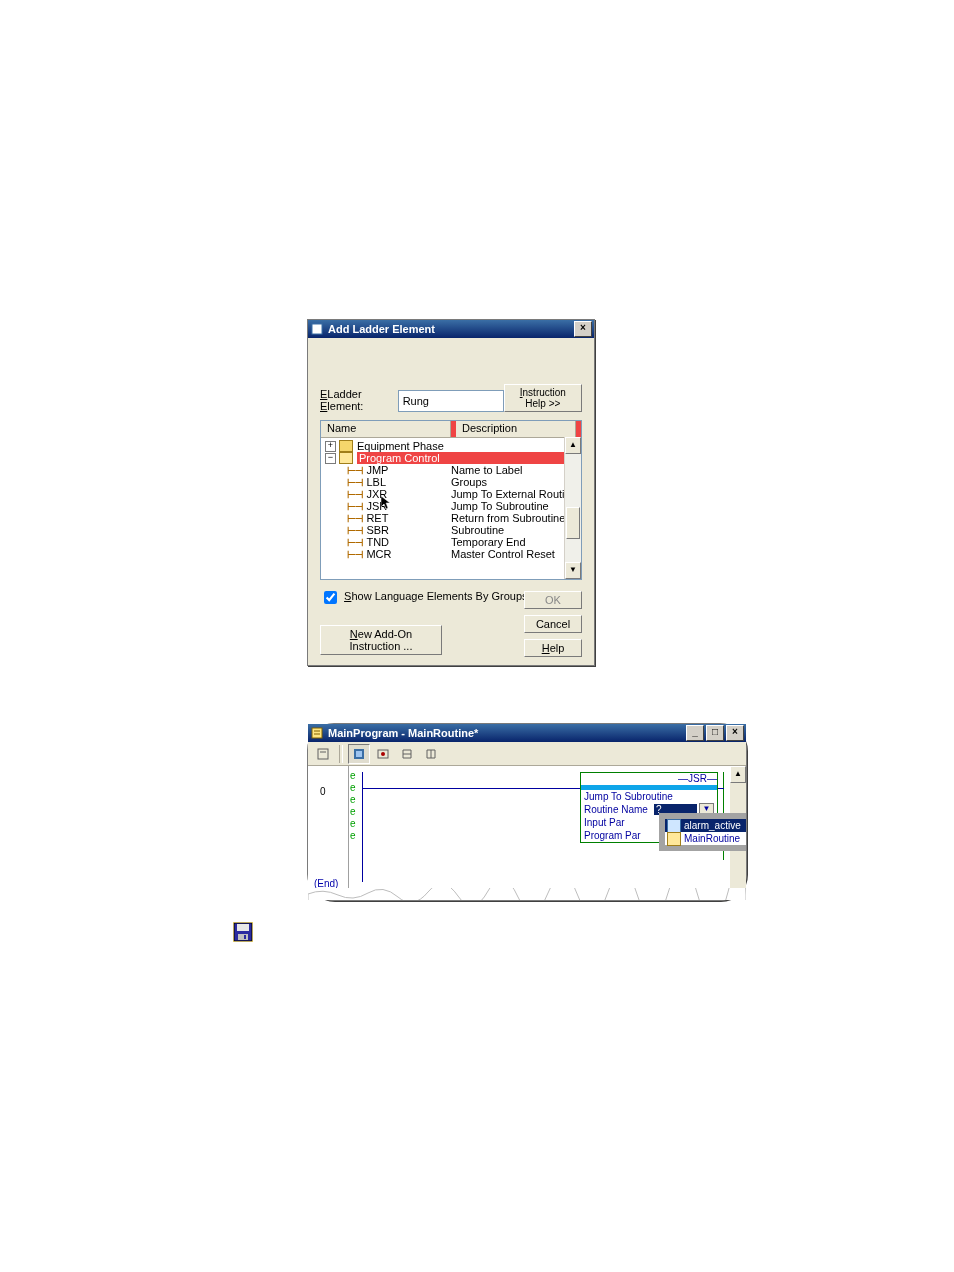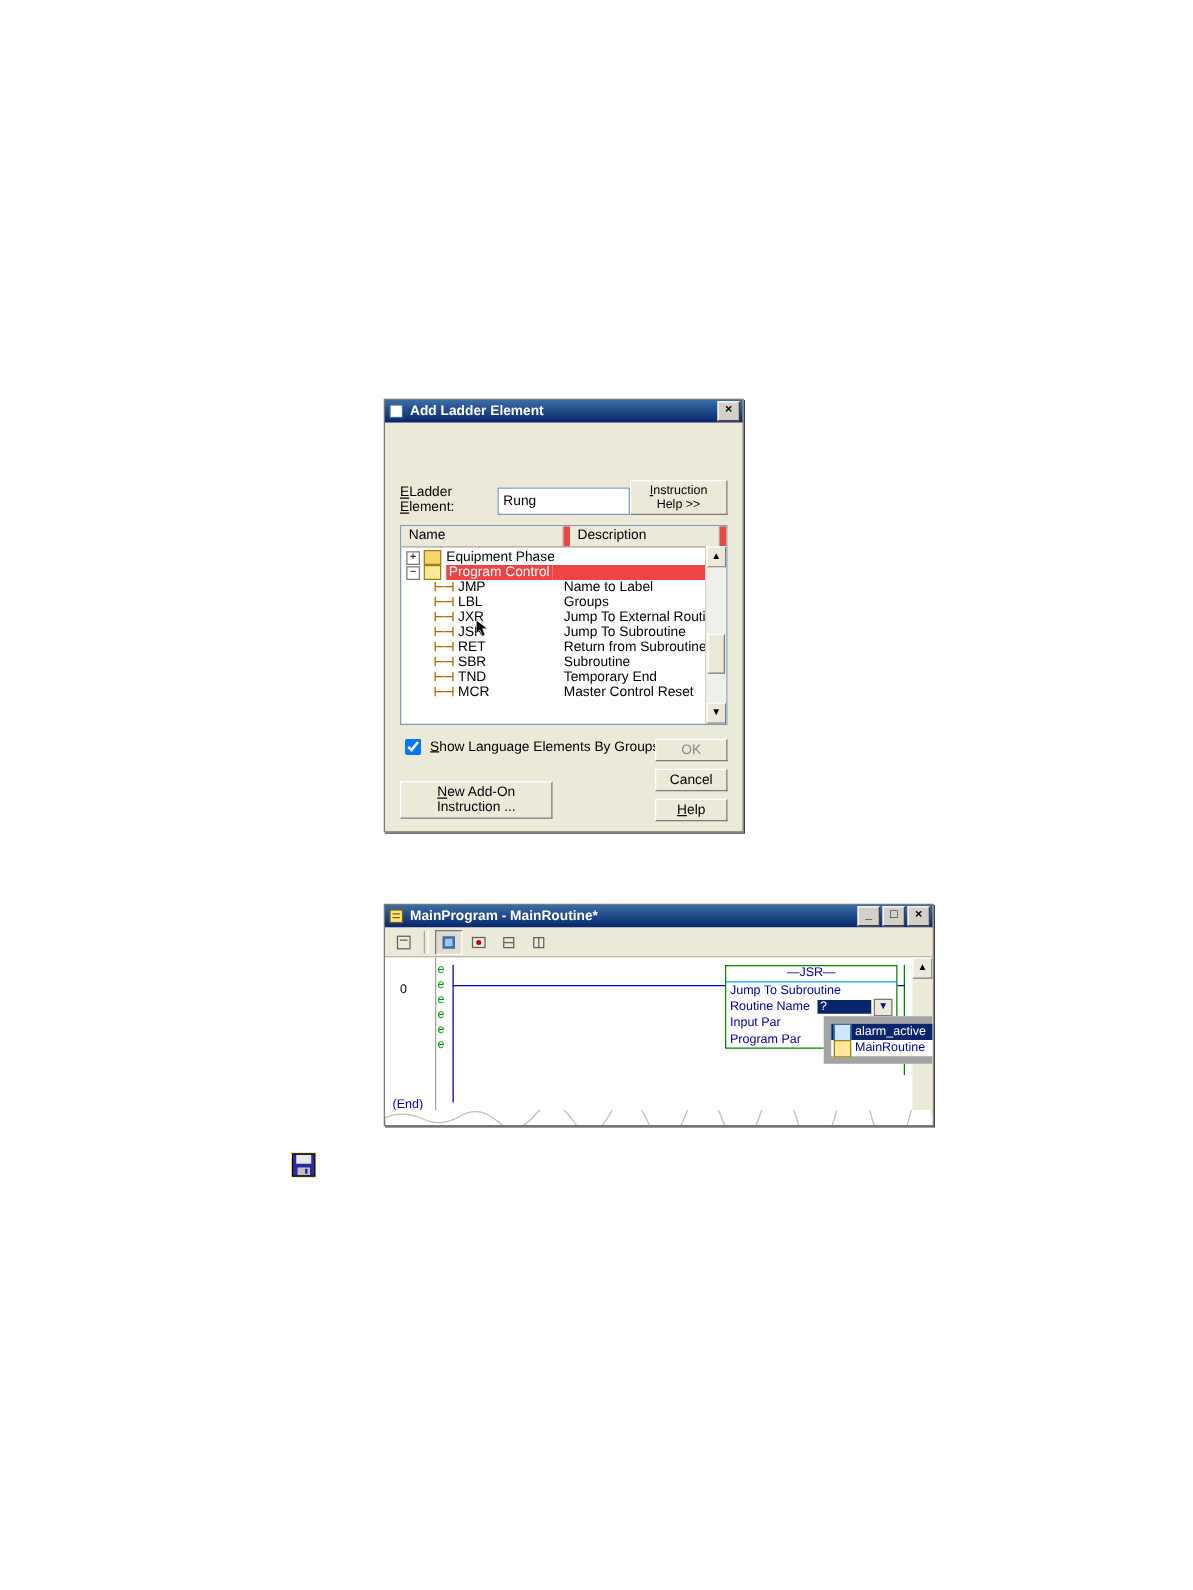--- a/index.html
+++ b/index.html
@@ -164,21 +164,21 @@
   .railL { position:absolute; left:54px; top:6px; bottom:18px; width:0; border-left:1px solid #0000a0;}
   .railR { position:absolute; right:22px; top:6px; bottom:40px; width:0; border-left:1px solid #008000;}
   .wire  { position:absolute; left:54px; right:22px; top:22px; height:0; border-top:1px solid #0000a0;}
   .jsrbox {
     position:absolute; right:28px; top:6px;
     width:136px;
     border:1px solid #008000;
     background:#fff;
     font-size:10px; color:#0000a0;
   }
-  .jsrbox .hdr { text-align:center; border-bottom:1px solid #0ea5e9; padding:0 0 1px 0; font-size:10px;}
+  .jsrbox .hdr { text-align:right; border-bottom:5px solid #0ea5e9; padding:0 0 1px 0; font-size:10px;}
   .jsrbox .row2 { display:flex; padding:0 3px; align-items:center; height:13px;}
   .jsrbox .row2 .k { flex:0 0 70px; }
   .jsrbox .row2 .v { flex:1; }
   .dd {
     position:absolute; right:-54px; top:40px;
     width:100px;
     border:6px solid #a3a3a3;
     background:#fff;
     font-size:10px;
     z-index:5;
@@ -340,21 +340,21 @@
     </div>
 
     <div class="btncol">
       <button class="btn3d" disabled="" style="color:#888;margin-top:36px;">OK</button>
       <button class="btn3d">Cancel</button>
       <button class="btn3d"><u>H</u>elp</button>
     </div>
   </div>
 </div>
 
-<div class="win" style="left:307px; top:723px; width:438px;">
+<div class="win" style="left:307px; top:723px; width:438px;border-radius:27px;">
   <div class="titlebar">
     <span class="icon">
       <svg width="12" height="12">
           <rect x="1" y="1" width="10" height="10" fill="#ffe680" stroke="#806000"></rect>
           <line x1="3" y1="4" x2="9" y2="4" stroke="#806000"></line>
           <line x1="3" y1="7" x2="9" y2="7" stroke="#806000"></line>
         </svg>
     </span>
     <span>MainProgram - MainRoutine*</span>
     <span class="spacer"></span>

